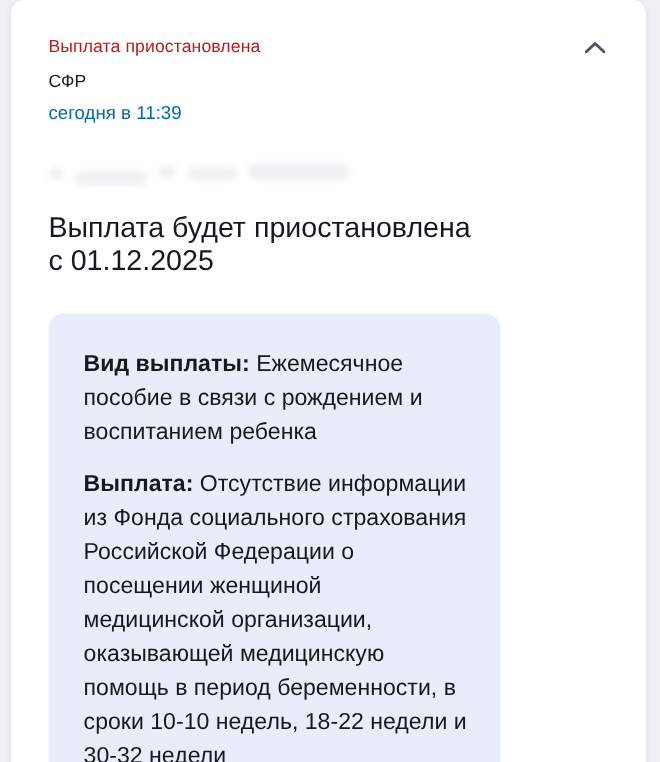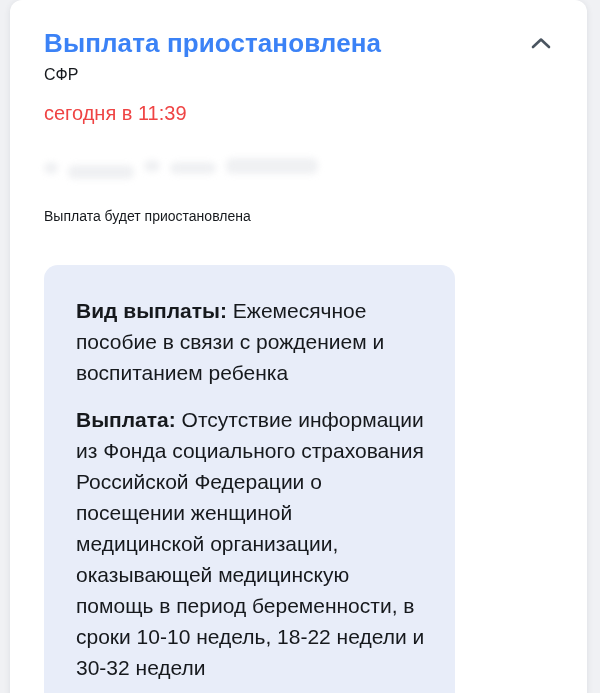--- a/index.html
+++ b/index.html
@@ -19,48 +19,48 @@
     box-shadow: 0 1px 6px rgba(40, 50, 70, 0.10);
     padding: 30px 32px 0 34px;
   }
 
   .header {
     display: flex;
     justify-content: space-between;
     align-items: flex-start;
   }
   .title {
-    font-size: 26px;
+    font-size: 16px;
     line-height: 26px;
-    font-weight: 700;
-    color: #3b82f6;
+    font-weight: 400;
+    color: #b91c1c;
     letter-spacing: 0.1px;
   }
   .chevron-btn {
     background: none;
     border: none;
     cursor: pointer;
     padding: 2px;
     margin-top: 5px;
     margin-right: 2px;
     line-height: 0;
   }
 
   .sender {
     margin-top: 7px;
     font-size: 16px;
     line-height: 24px;
     color: #16191d;
   }
 
   .timestamp {
-    margin-top: 15px;
-    font-size: 20px;
+    margin-top: 5px;
+    font-size: 17px;
     line-height: 22px;
-    color: #ef4444;
+    color: #0369a1;
   }
 
   .redacted {
     margin-top: 31px;
     height: 26px;
     display: flex;
     align-items: center;
     gap: 10px;
     filter: blur(3px);
     opacity: 0.55;
@@ -71,21 +71,21 @@
     border-radius: 6px;
   }
   .blob.b1 { width: 14px; height: 12px; }
   .blob.b2 { width: 66px; height: 14px; margin-top: 8px; }
   .blob.b3 { width: 16px; height: 12px; margin-top: -4px; }
   .blob.b4 { width: 46px; height: 12px; }
   .blob.b5 { width: 92px; height: 16px; margin-top: -4px; }
 
   .message {
     margin-top: 20px;
-    font-size: 14px;
+    font-size: 26px;
     line-height: 30px;
     color: #16191d;
   }
 
   .details-box {
     margin-top: 34px;
     width: 411px;
     background: #e8edf9;
     border-radius: 14px;
     padding: 30px 30px 30px 32px;
@@ -117,20 +117,21 @@
   <div class="redacted">
     <span class="blob b1"></span>
     <span class="blob b2"></span>
     <span class="blob b3"></span>
     <span class="blob b4"></span>
     <span class="blob b5"></span>
   </div>
 
   <div class="message">
     <div>Выплата будет приостановлена</div>
+    <div>с 01.12.2025</div>
   </div>
 
   <div class="details-box">
     <p><b>Вид выплаты:</b> <span>Ежемесячное пособие в связи с рождением и воспитанием ребенка</span></p>
     <p><b>Выплата:</b> <span>Отсутствие информации из Фонда социального страхования Российской Федерации о посещении женщиной медицинской организации, оказывающей медицинскую помощь в период беременности, в сроки 10-10 недель, 18-22 недели и 30-32 недели</span></p>
   </div>
 
 </div>
 
 </body></html>

